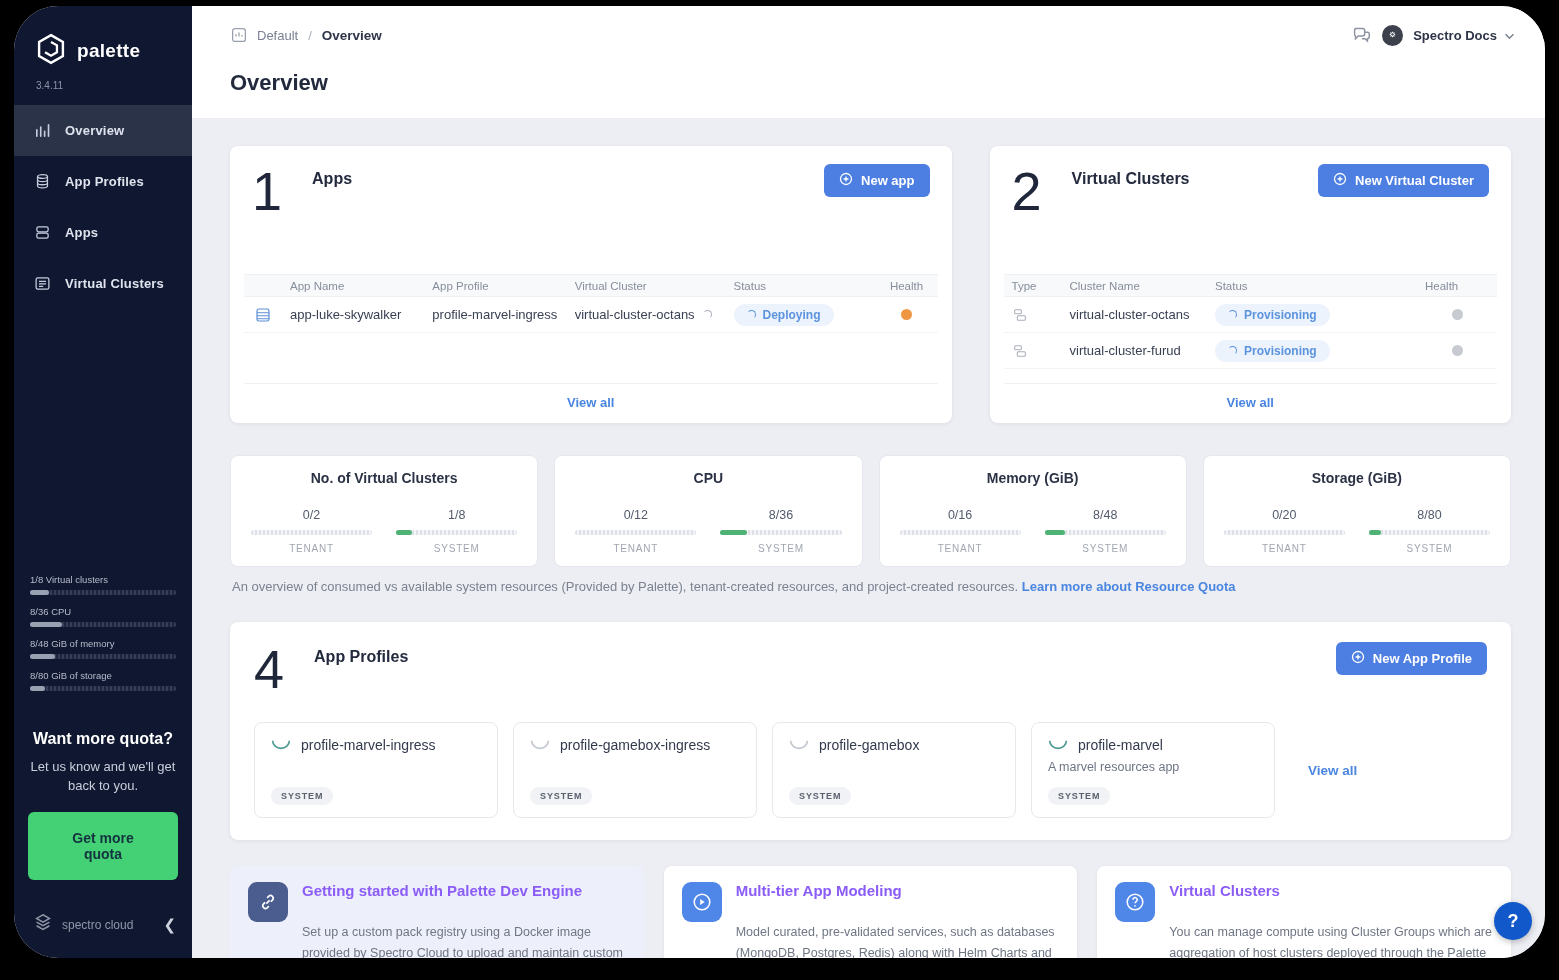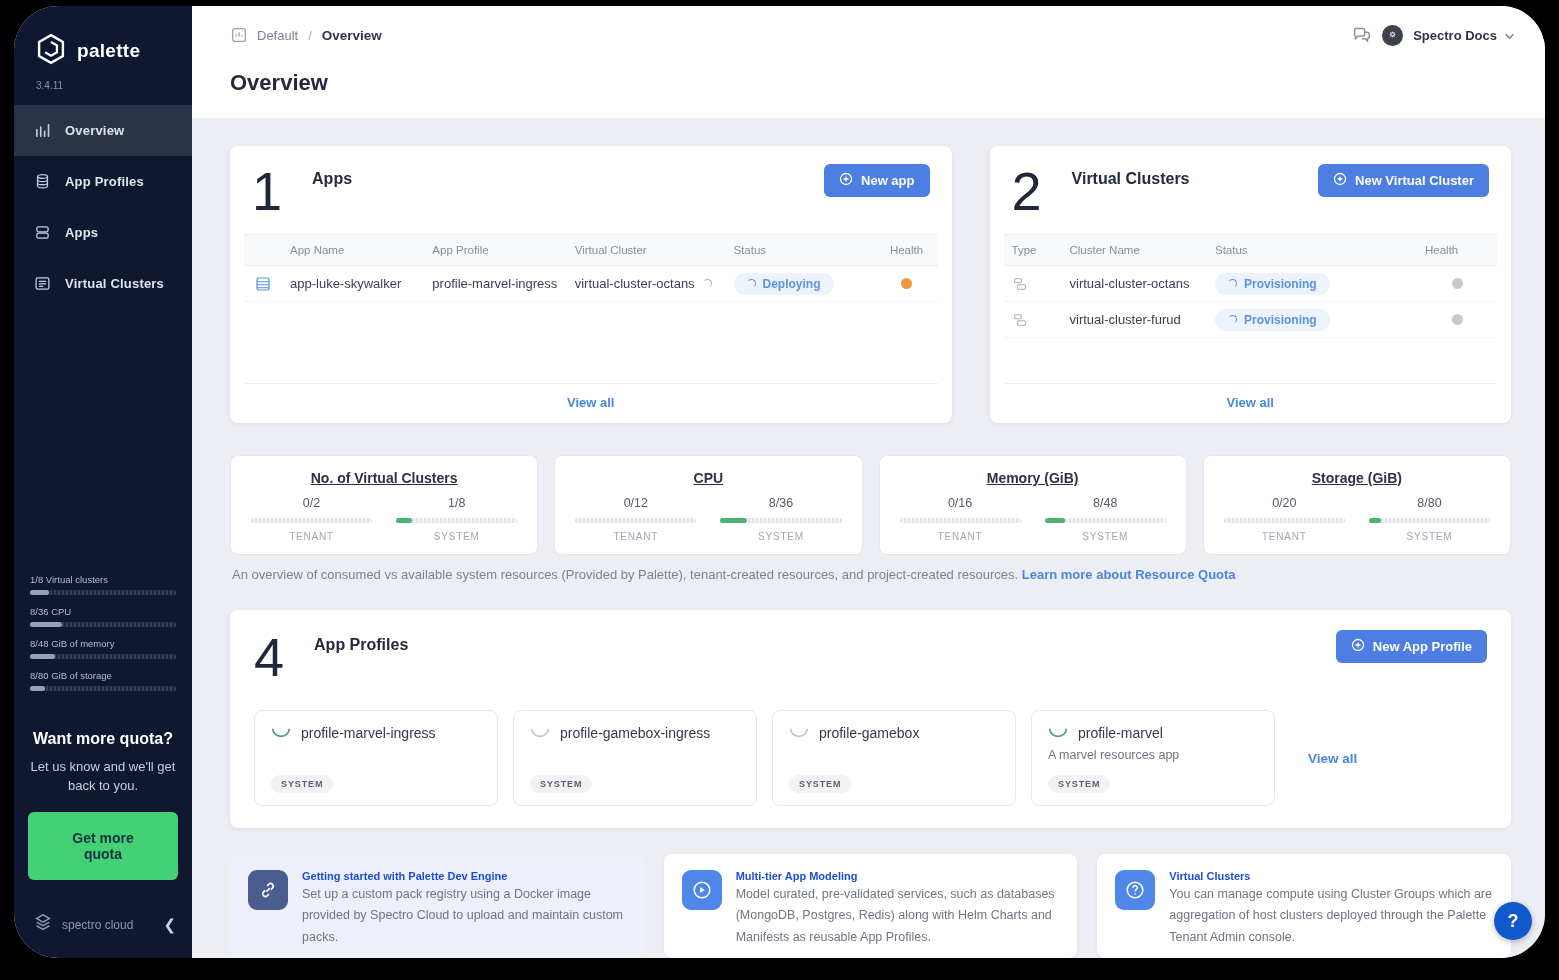--- a/index.html
+++ b/index.html
@@ -50,37 +50,37 @@
 
   .row1 { display:flex; gap:38px; margin-bottom:32px; }
   .panel { height:277px; display:flex; flex-direction:column; padding:18px 14px 0; }
   .panel.apps { flex:1 1 715px; }
   .panel.vclusters { flex:1 1 515px; }
   .panel-head { display:flex; align-items:flex-start; padding:0 8px; }
   .big-num { font-size:54px; font-weight:300; color:#20273a; line-height:1; }
   .panel-title { font-size:16px; font-weight:700; color:#232a3e; margin:6px 0 0 30px; }
   .blue-btn { margin-left:auto; background:#4d7ee2; color:#fff; border:none; border-radius:6px; font-size:13px; font-weight:600; padding:8px 15px; display:flex; align-items:center; gap:8px; cursor:pointer; font-family:"Liberation Sans", sans-serif; }
   .table { margin-top:16px; flex:1; display:flex; flex-direction:column; }
-  .thead { display:flex; align-items:center; height:32px; background:#f8f9fb; border-top:1px solid #eef0f4; border-bottom:1px solid #eef0f4; }
+  .thead { display:flex; align-items:center; height:23px; background:#f8f9fb; border-top:1px solid #eef0f4; border-bottom:1px solid #eef0f4;margin-top:40px; }
   .th { font-size:11.5px; color:#868d9b; padding:0 8px; }
   .trow { display:flex; align-items:center; height:36px; border-bottom:1px solid #f2f3f7; cursor:pointer; }
   .td { font-size:13px; color:#3a4154; padding:0 8px; display:flex; align-items:center; gap:8px; }
   .c-ico { width:38px; flex-shrink:0; display:flex; justify-content:center; }
   .c-f12 { flex:1.15; } .c-f13 { flex:1.3; } .c-status { width:150px; flex-shrink:0; } .c-health { width:62px; flex-shrink:0; justify-content:center; text-align:center; }
   .vc-type { width:58px; flex-shrink:0; } .vc-name { flex:1; } .vc-status { width:210px; flex-shrink:0; } .vc-health { width:80px; flex-shrink:0; justify-content:center; }
   .pill { display:inline-flex; align-items:center; gap:7px; background:#edf3fd; color:#5b93dd; border-radius:12px; font-size:12px; font-weight:600; padding:4px 13px; }
   .spin { width:9px; height:9px; border-radius:50%; border:1.5px solid transparent; border-top-color:#5b93dd; border-right-color:#5b93dd; }
   .spin.gray { border-top-color:#a9aeb9; border-right-color:#a9aeb9; }
   .dot { width:11px; height:11px; border-radius:50%; }
   .tfill { flex:1; }
   .view-all { border-top:1px solid #eef0f4; text-align:center; padding:11px 0 13px; color:#4a86e0; font-size:13px; font-weight:600; cursor:pointer; }
 
   .quota-row { display:flex; gap:16px; margin-bottom:12px; }
   .qcard { flex:1; background:#fff; border:1px solid #e5e7ee; border-radius:8px; padding:14px 20px 12px; }
-  .qtitle { text-align:center; font-size:14px; font-weight:700; color:#2b3245; margin-bottom:10px;text-decoration:underline; }
+  .qtitle { text-align:center; font-size:14px; font-weight:700; color:#2b3245; margin-bottom:22px; }
   .qcols { display:flex; gap:24px; }
   .qcol { flex:1; text-align:center; }
   .qval { font-size:12.5px; color:#525a6c; margin-bottom:8px; }
   .qtrack { position:relative; height:5px; border-radius:3px; background:repeating-linear-gradient(90deg,#dfe1e8 0 2px,#f3f4f7 2px 4px); margin-bottom:8px; }
   .qfill { position:absolute; left:0; top:0; height:5px; border-radius:3px; background:#4db274; }
   .qlab { font-size:10px; color:#a0a6b1; letter-spacing:.8px; }
   .quota-caption { font-size:13px; color:#7b8290; margin:2px 2px 28px; }
   .quota-caption a { color:#4a86e0; text-decoration:none; font-weight:600; cursor:pointer; }
 
   .profiles { padding:20px 24px 22px; margin-bottom:26px; }
@@ -92,21 +92,21 @@
   .pitem-sub { font-size:12.5px; color:#6e7584; margin:-6px 0 0 0; }
   .badge { align-self:flex-start; background:#f1f2f5; color:#5a616e; font-size:9px; font-weight:700; letter-spacing:.9px; border-radius:10px; padding:4px 10px; }
   .prof-viewall { display:flex; align-items:center; margin-left:18px; color:#4a86e0; font-size:13.5px; font-weight:600; cursor:pointer; }
   .bowl-icon { width:20px; height:14px; flex-shrink:0; }
 
   .info-row { display:flex; gap:20px; }
   .icard { flex:1; border-radius:8px; background:#fff; box-shadow:0 1px 4px rgba(25,35,65,.06); padding:16px 18px; display:flex; gap:14px; height:104px; cursor:pointer; }
   .icard.lavender { background:#edeffb; box-shadow:none; }
   .isq { width:40px; height:40px; border-radius:9px; flex-shrink:0; display:flex; align-items:center; justify-content:center; }
   .isq.slate { background:#4a5d8e; } .isq.blue { background:#4f87e8; }
-  .ititle { font-size:11px; font-weight:700; color:#1d4ed8; margin-bottom:2px; }
+  .ititle { font-size:15px; font-weight:700; color:#8b5cf6; margin-bottom:23px; }
   .itext { font-size:12.5px; color:#6f7684; line-height:1.7; }
 
   .help-fab { position:absolute; right:13px; bottom:18px; width:38px; height:38px; border-radius:50%; background:#1158cb; color:#fff; font-size:18px; font-weight:700; display:flex; align-items:center; justify-content:center; cursor:pointer; box-shadow:0 2px 6px rgba(0,0,0,.25); }
 </style>
 </head>
 <body>
 
 <div class="window">
 
   <div class="sidebar">

